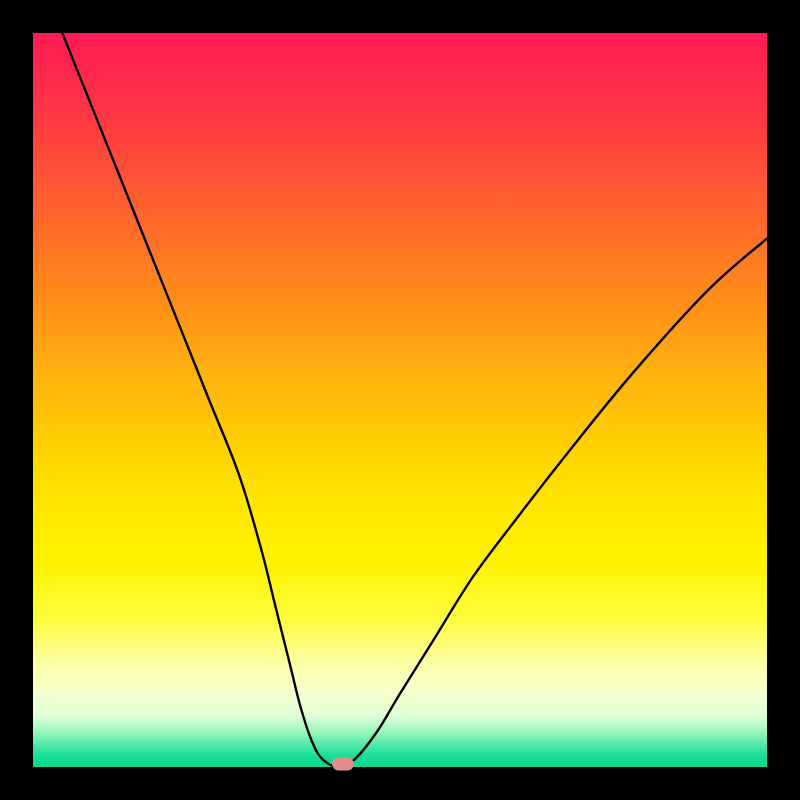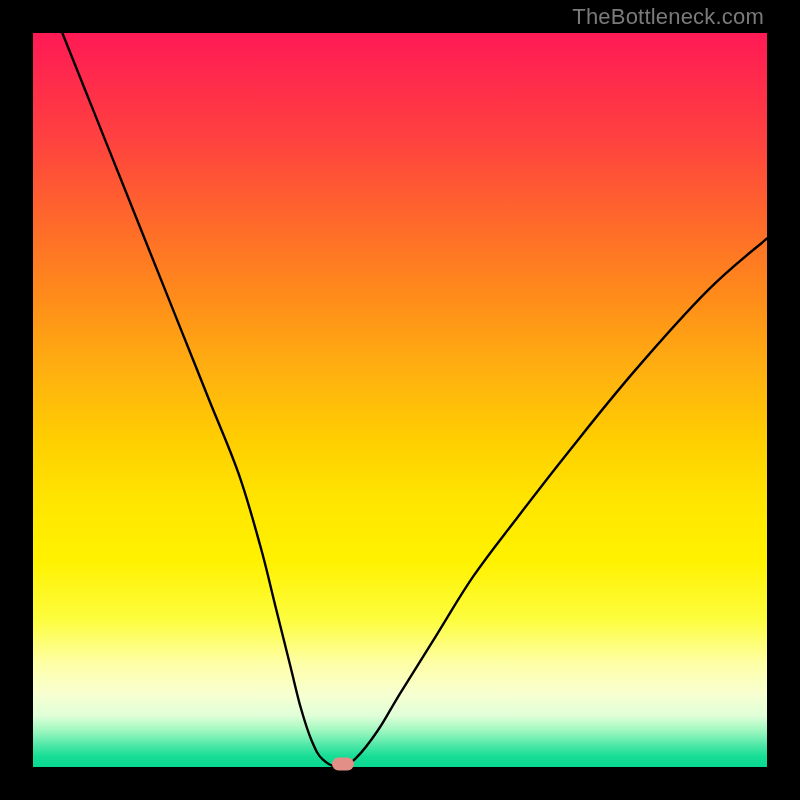--- a/index.html
+++ b/index.html
@@ -78,15 +78,14 @@
   <div class="plot-area">
 
     <svg class="curve" viewBox="0 0 734 734" preserveAspectRatio="none">
       <path id="curve-path" d="M 29.36 0.00 C 34.74 13.46, 47.95 46.49, 58.72 73.40 C 69.49 100.31, 77.31 119.89, 88.08 146.80 C 98.85 173.71, 106.67 193.29, 117.44 220.20 C 128.21 247.11, 136.03 266.69, 146.80 293.60 C 157.57 320.51, 165.39 340.09, 176.16 367.00 C 186.93 393.91, 196.10 413.49, 205.52 440.40 C 214.94 467.31, 220.81 489.58, 227.54 513.80 C 234.27 538.02, 236.84 550.99, 242.22 572.52 C 247.60 594.05, 252.19 612.40, 256.90 631.24 C 261.61 650.08, 263.87 661.15, 267.91 675.28 C 271.95 689.41, 274.88 698.89, 278.92 708.31 C 282.96 717.73, 284.82 721.95, 289.93 726.66 C 295.04 731.37, 300.76 734.27, 306.81 734.00 C 312.87 733.73, 315.96 731.92, 322.96 725.19 C 329.96 718.46, 336.91 709.14, 344.98 697.30 C 353.05 685.46, 356.23 678.09, 367.00 660.60 C 377.77 643.11, 390.24 623.41, 403.70 601.88 C 417.16 580.35, 425.60 564.69, 440.40 543.16 C 455.20 521.63, 466.95 507.32, 484.44 484.44 C 501.93 461.56, 514.29 445.29, 535.82 418.38 C 557.35 391.47, 576.31 367.24, 601.88 337.64 C 627.45 308.04, 651.06 281.12, 675.28 256.90 C 699.50 232.68, 723.23 214.94, 734.00 205.52" fill="none" stroke="#000000" stroke-width="2.4" stroke-linecap="round" stroke-linejoin="round"></path>
     </svg>
 
     <div id="marker" class="marker" style="left: 309.748px; top: 731.064px; background: rgb(226, 143, 136);"></div>
 
   </div>
 
-  <div class="watermark">TheBottleneck.com</div>
 
 </div>
 
 </body></html>

